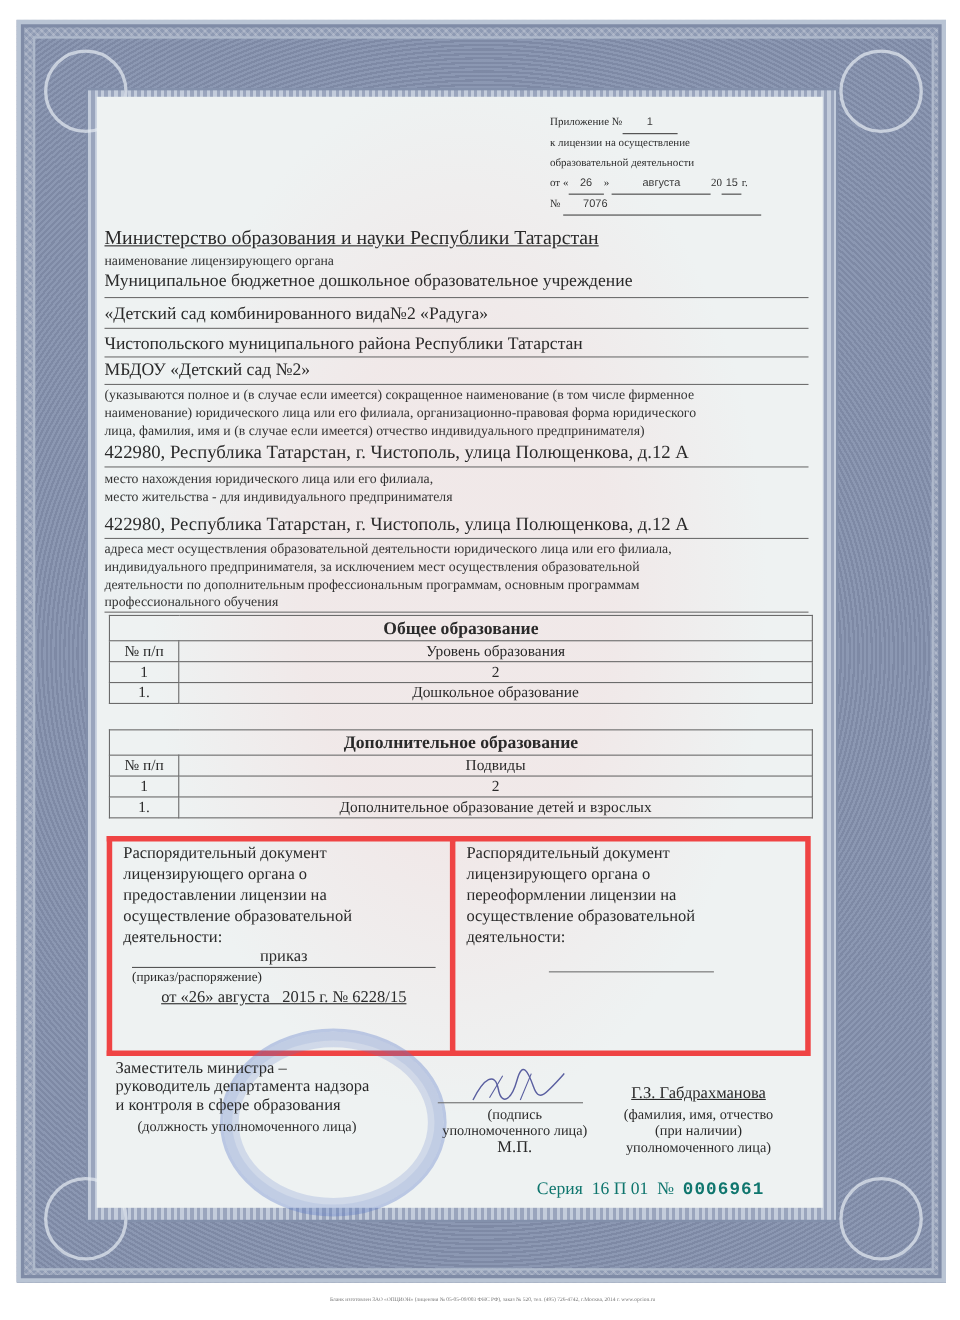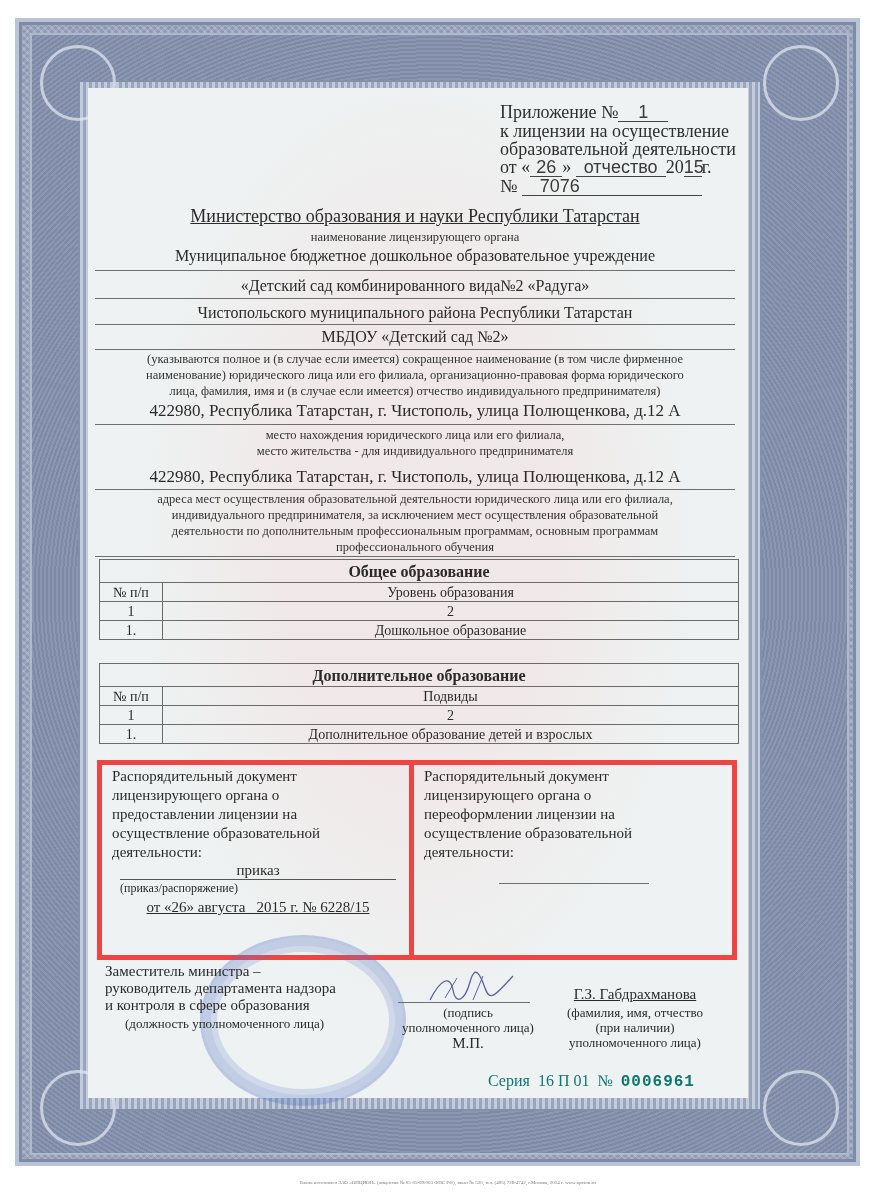--- a/index.html
+++ b/index.html
@@ -25,25 +25,25 @@
   .paper { position:absolute; left:88px; top:88px; width:660px; height:1010px;
     background:
       radial-gradient(ellipse at 50% 45%, rgba(245,215,215,0.35) 0 30%, rgba(0,0,0,0) 60%),
       #eef2f2; }
   .abs { position:absolute; }
   .t { white-space:nowrap; }
   .small { font-size:12px; }
   .line { position:absolute; height:0; border-top:1px solid #6f6f6f; }
 
   
-  .appx { left:500px; top:103px; font-size:18px; line-height:18px; color:#2e2e2e; }
+  .appx { left:500px; top:103px; font-size:10px; line-height:18px; color:#2e2e2e; }
   .ul { border-bottom:1px solid #444; display:inline-block; text-align:center; }
   .hand { font-family:"Liberation Sans","DejaVu Sans",sans-serif; color:#3a3a3a; }
 
-  .center { position:absolute; left:95px; width:640px; text-align:center; }
+  .center { position:absolute; left:95px; width:640px; }
   .title { top:206px; font-size:18px; }
   .title span { text-decoration:underline; }
   .lbl { font-size:12.5px; color:#333; }
   .big { font-size:16px; }
 
   
   table.lic { position:absolute; left:99px; width:640px; border-collapse:collapse; font-size:14px; }
   table.lic td { border:1px solid #6b6b6b; padding:0 4px; height:18px; text-align:center; line-height:17px; }
   table.lic td.num { width:54px; }
   table.lic tr.head td { font-weight:bold; font-size:16px; height:22px; }
@@ -71,21 +71,21 @@
 <div class="corner-ornament" style="left:40px;top:45px;"></div>
 <div class="corner-ornament" style="left:763px;top:45px;"></div>
 <div class="corner-ornament" style="left:40px;top:1070px;"></div>
 <div class="corner-ornament" style="left:763px;top:1070px;"></div>
 <div class="paper"></div>
 
 <div class="abs appx">
   <div class="t"><span>Приложение №</span><span class="ul hand" style="width:50px;">1</span></div>
   <div class="t">к лицензии на осуществление</div>
   <div class="t">образовательной деятельности</div>
-  <div class="t"><span>от «</span><span class="ul hand" style="width:32px;">26</span><span>»</span> <span class="ul hand" style="width:90px;">отчество</span><span>20</span><span class="ul hand" style="width:18px;">15</span><span>г.</span></div>
+  <div class="t"><span>от «</span><span class="ul hand" style="width:32px;">26</span><span>»</span> <span class="ul hand" style="width:90px;">августа</span><span>20</span><span class="ul hand" style="width:18px;">15</span><span>г.</span></div>
   <div class="t"><span>№</span> <span class="ul hand" style="width:180px;text-align:left;padding-left:18px;box-sizing:border-box;">7076</span></div>
 </div>
 
 <div class="center title t"><span>Министерство образования и науки Республики Татарстан</span></div>
 <div class="center lbl t" style="top:230px;">наименование лицензирующего органа</div>
 
 <div class="center big t" style="top:247px;">Муниципальное бюджетное дошкольное образовательное учреждение</div>
 <div class="line" style="left:95px;top:270px;width:640px;"></div>
 <div class="center big t" style="top:277px;">«Детский сад комбинированного вида№2 «Радуга»</div>
 <div class="line" style="left:95px;top:298px;width:640px;"></div>

